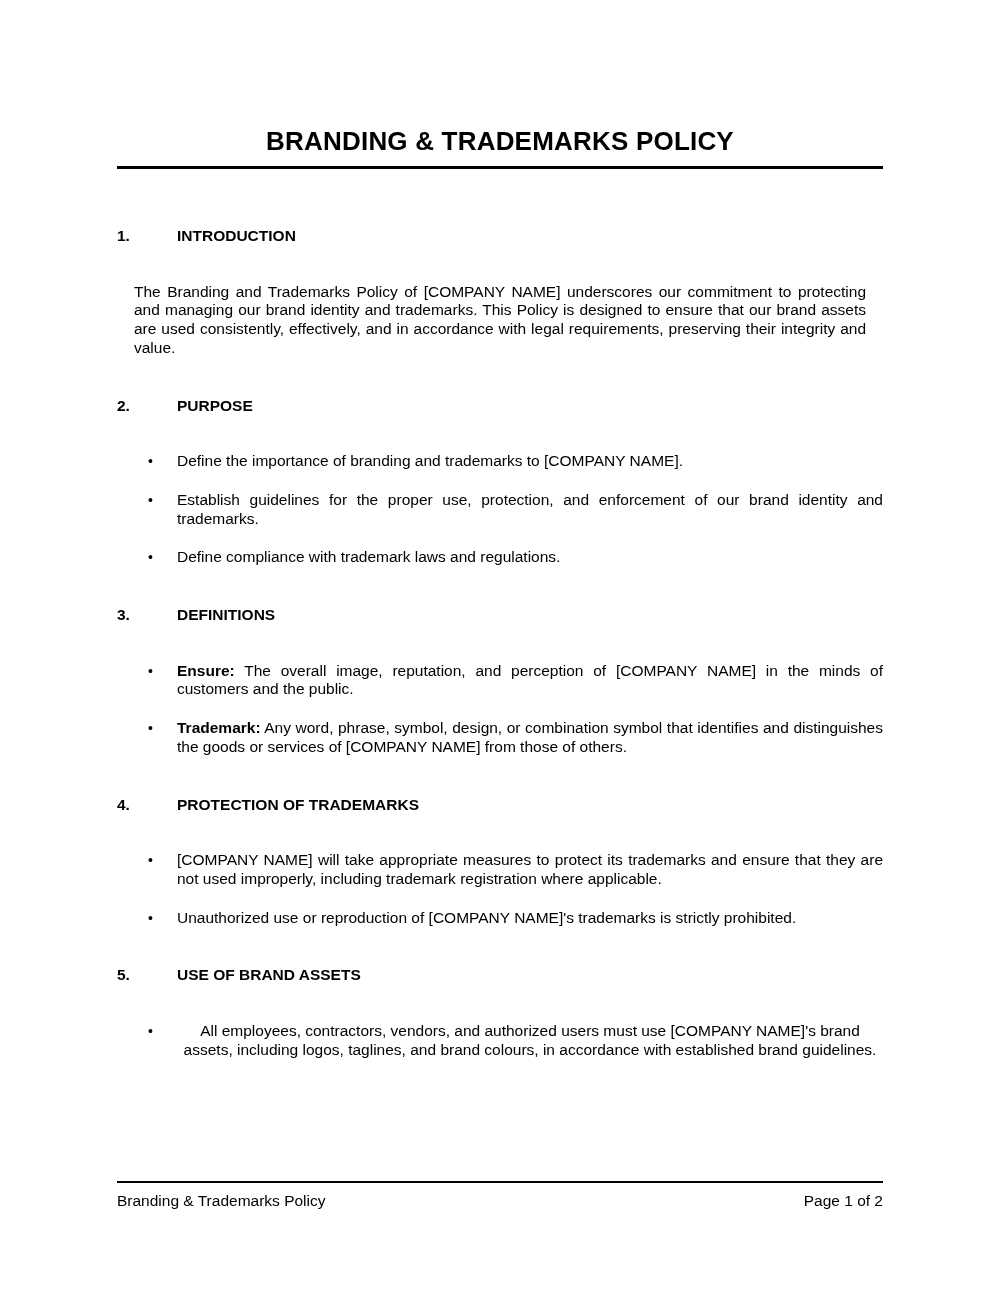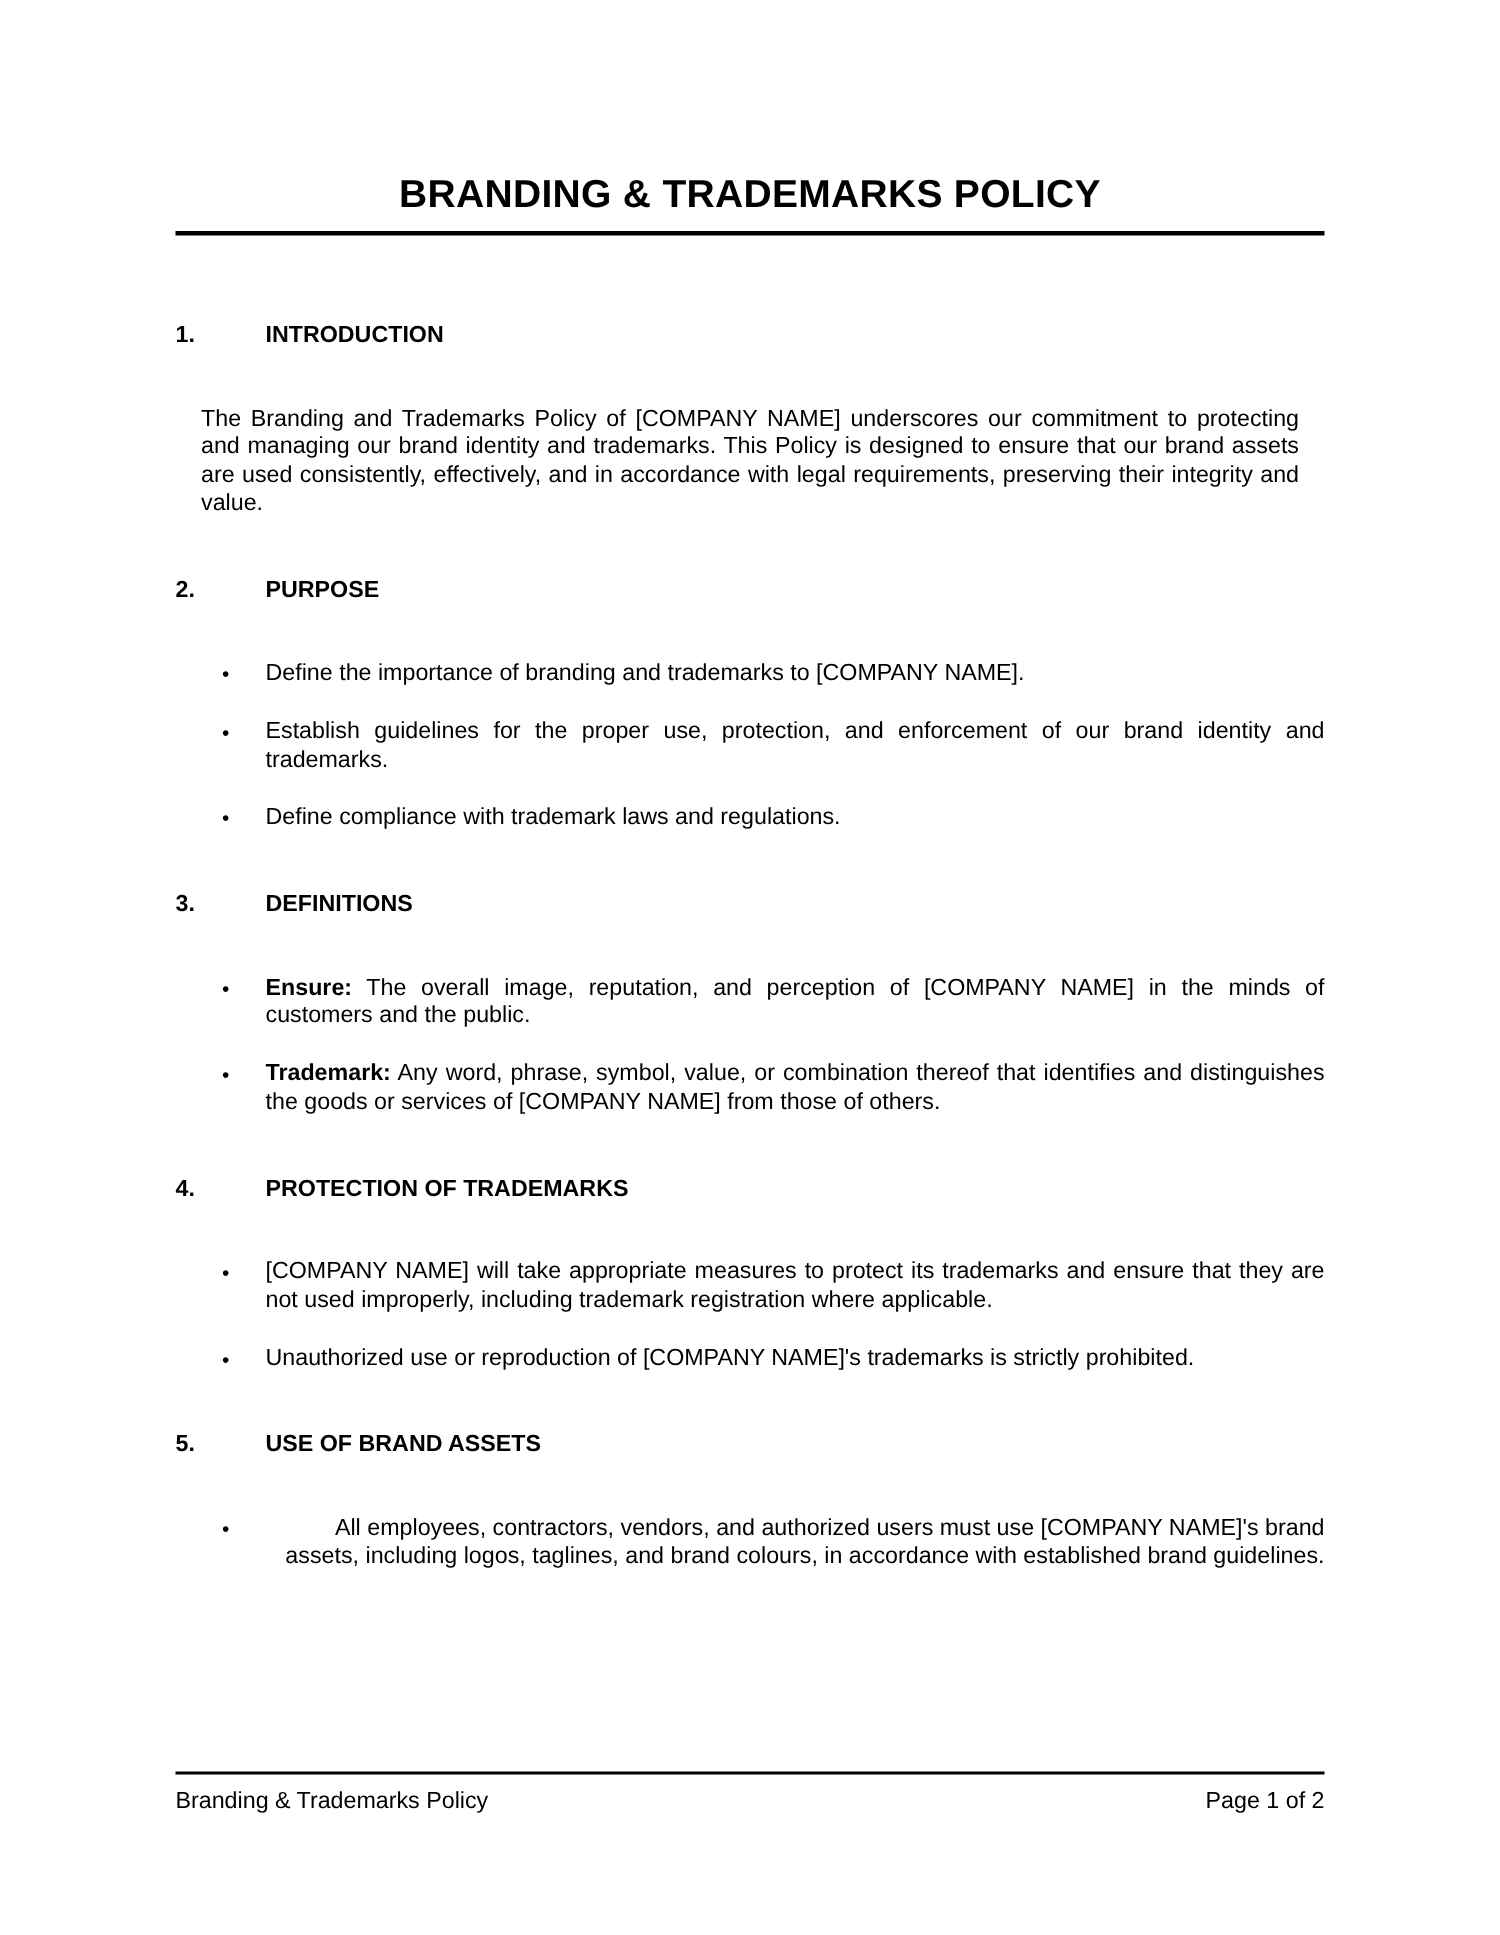--- a/index.html
+++ b/index.html
@@ -3,21 +3,21 @@
 <meta charset="utf-8">
 <style>
   html, body { margin: 0; padding: 0; background: #ffffff; }
   .page {
     position: relative;
     width: 1000px;
     height: 1290px;
     margin: 0 auto;
     background: #ffffff;
     box-sizing: border-box;
-    padding: 0 117px;
+    padding: 12px 117px;
     font-family: "Liberation Sans", sans-serif;
     font-size: 15.5px;
     line-height: 18.7px;
     color: #000000;
     overflow: hidden;
   }
   .doc-title {
     margin: 112px 0 0 0;
     text-align: center;
     font-size: 26px;
@@ -43,21 +43,21 @@
   .para + .bullets { margin-top: 38px; }
   .bullet { display: flex; margin-top: 20px; }
   .bullet:first-child { margin-top: 0; }
   .bullet-dot {
     flex: 0 0 60px;
     box-sizing: border-box;
     padding-left: 31px;
     font-size: 14px;
   }
   .bullet-text { flex: 1; text-align: justify; }
-  .bullet-text.left-align { text-align: right; }
+  .bullet-text.left-align { text-align: center; }
   .lead { font-weight: bold; }
   .footer {
     position: absolute;
     left: 117px;
     right: 117px;
     top: 1181px;
   }
   .footer-rule { height: 2px; background: #000000; }
   .footer-row {
     display: flex;
@@ -102,21 +102,21 @@
     <span class="sec-num">3.</span>
     <span class="sec-label">DEFINITIONS</span>
   </div>
   <ul class="bullets">
     <li class="bullet">
       <span class="bullet-dot">•</span>
       <span class="bullet-text"><b class="lead">Ensure:</b> <span>The overall image, reputation, and perception of [COMPANY NAME] in the minds of customers and the public.</span></span>
     </li>
     <li class="bullet">
       <span class="bullet-dot">•</span>
-      <span class="bullet-text"><b class="lead">Trademark:</b> <span>Any word, phrase, symbol, value, or combination thereof that identifies and distinguishes the goods or services of [COMPANY NAME] from those of others.</span></span>
+      <span class="bullet-text"><b class="lead">Trademark:</b> <span>Any word, phrase, symbol, design, or combination symbol that identifies and distinguishes the goods or services of [COMPANY NAME] from those of others.</span></span>
     </li>
   </ul>
 
   <div class="sec-heading">
     <span class="sec-num">4.</span>
     <span class="sec-label">PROTECTION OF TRADEMARKS</span>
   </div>
   <ul class="bullets">
     <li class="bullet">
       <span class="bullet-dot">•</span>

